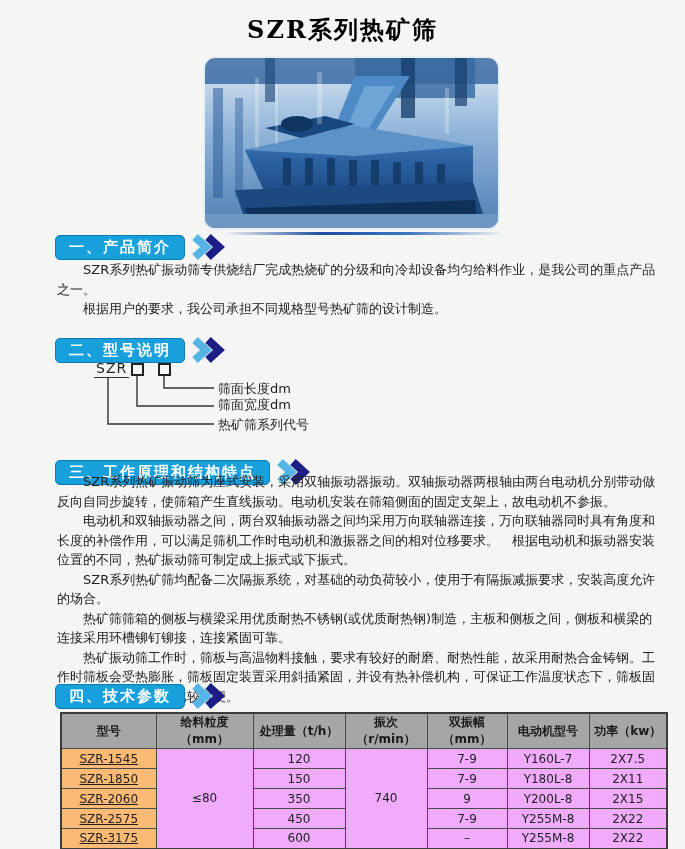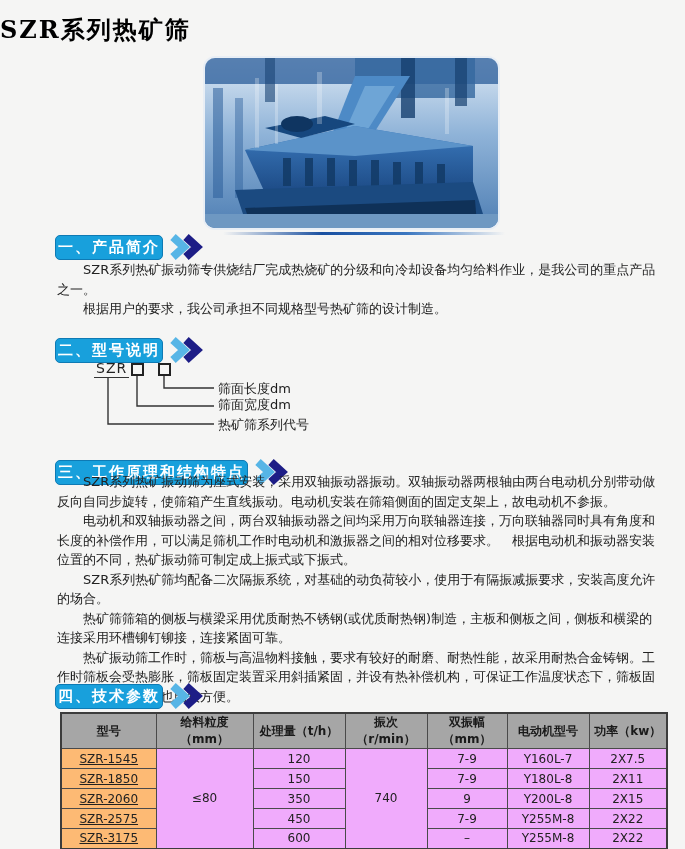--- a/index.html
+++ b/index.html
@@ -1,27 +1,27 @@
 <!DOCTYPE html>
 <html><head>
 <meta charset="utf-8">
 <style>
   * { margin:0; padding:0; box-sizing:border-box; }
   body { width:685px; height:849px; background:#f5f5f4; font-family:"DejaVu Sans", sans-serif; color:#1c1c1c; position:relative; overflow:hidden; }
   .page { position:absolute; inset:0; }
 
-  .title { position:absolute; top:14px; left:0; width:100%; text-align:left;
+  .title { position:absolute; top:14px; left:0; width:100%; text-align:center;
            font-family:"DejaVu Serif", serif; font-weight:bold; font-size:24px; letter-spacing:2px; color:#000; }
 
   .figure { position:absolute; left:205px; top:58px; width:293px; height:170px;
             border-radius:10px; overflow:hidden; box-shadow:0 0 0 2px #e8eef5; background:#9db8d8; }
   .figure svg { display:block; }
 
   .sec-header { position:absolute; display:flex; align-items:center; height:26px; }
-  .badge { display:inline-flex; align-items:center; height:25px; padding:0 2px;
+  .badge { display:inline-flex; align-items:center; height:25px; padding:0 13px;
            background:#18a0dc; border:1px solid #0e7ab4; border-radius:5px;
            color:#fff; font-weight:bold; font-size:15px; letter-spacing:2px; white-space:nowrap; }
   .chevrons { margin-left:4px; }
   .header-line { position:absolute; left:168px; top:-2px; width:282px; height:3px;
                  background:linear-gradient(90deg, rgba(26,80,160,0), #1a50a0 35%, #3b77c0 65%, rgba(26,80,160,0)); }
 
   .para-block { position:absolute; left:45px; width:618px; font-size:13px; line-height:19.5px; color:#222; }
   .para-block p { text-indent:2em;margin-left:12px; }
 
   .diagram { position:absolute; left:88px; top:360px; width:345px; height:80px; }

